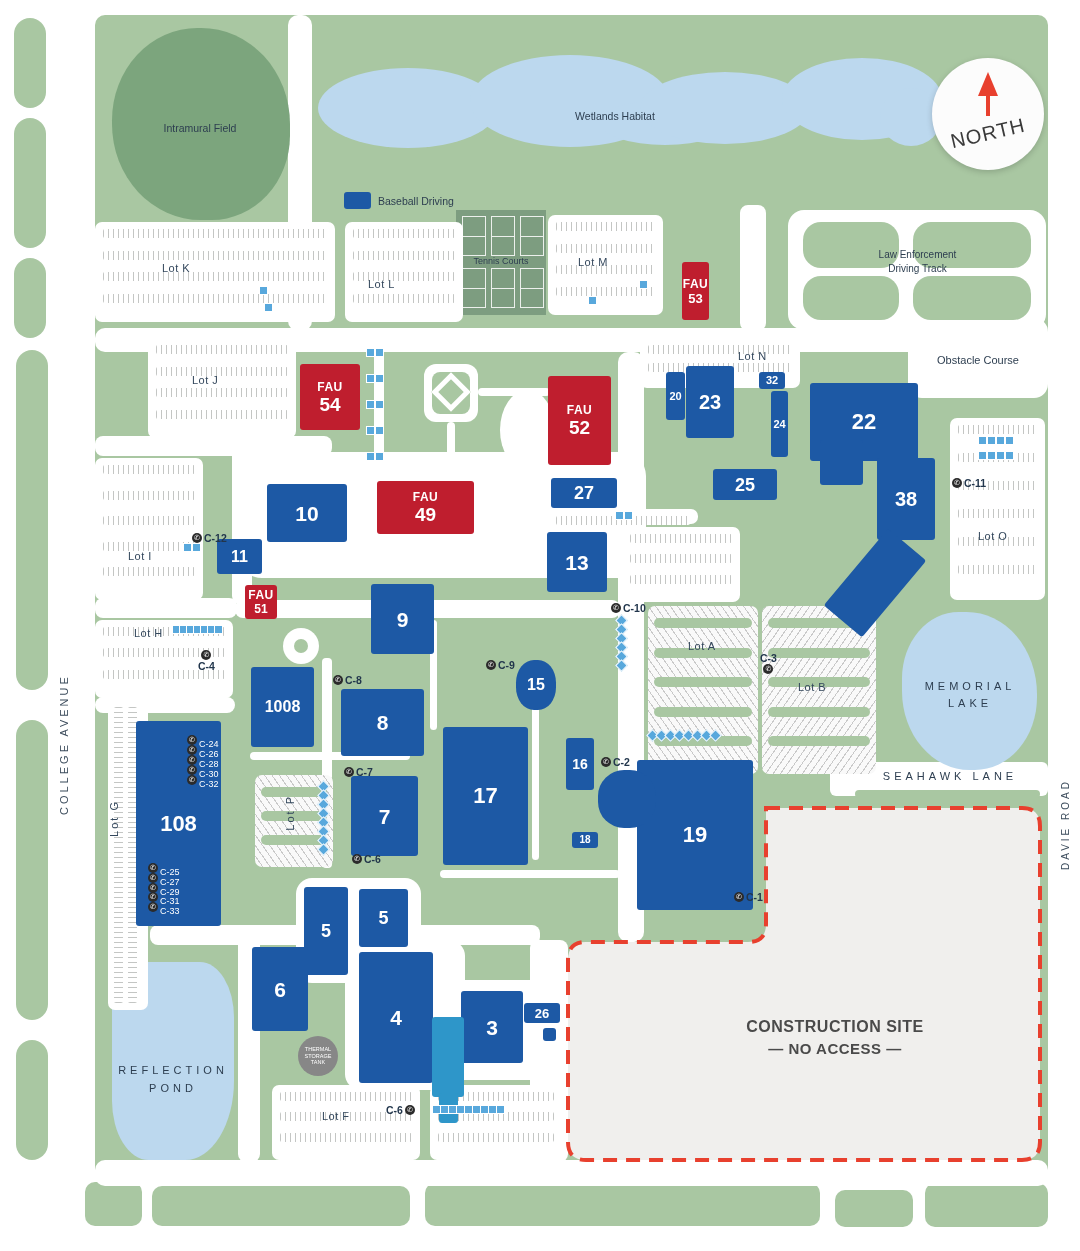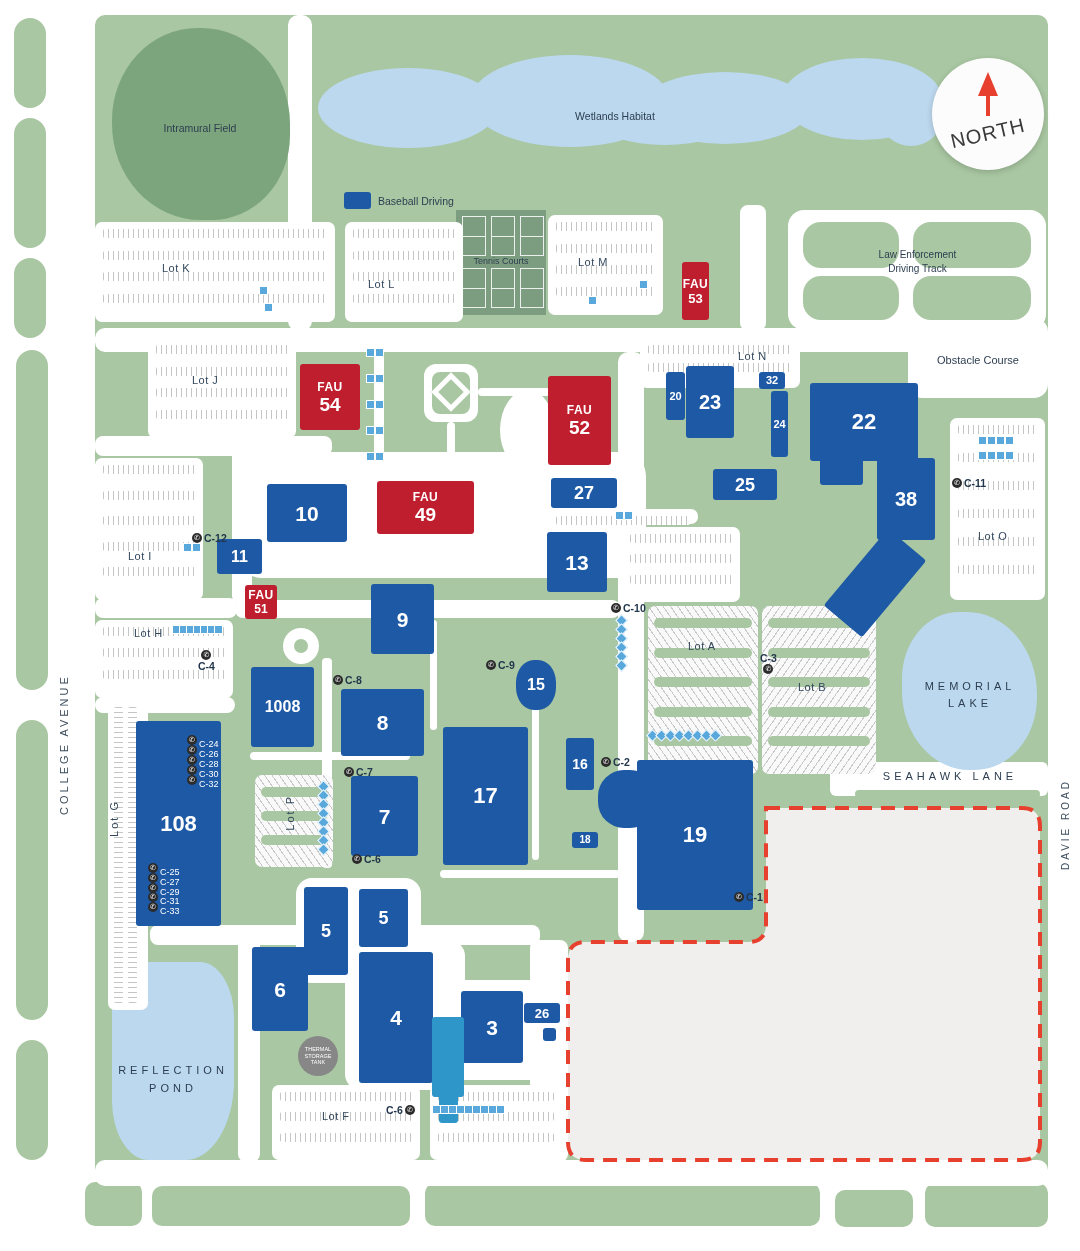--- a/index.html
+++ b/index.html
@@ -183,20 +183,24 @@
     <div>REFLECTION</div>
     <div>POND</div>
   </div>
 
   <div class="abs green" style="left:855px;top:790px;width:185px;height:8px;border-radius:4px;z-index:3;"></div>
   <div class="area-label" style="left:855px;top:770px;width:190px;font-size:11px;letter-spacing:4px;z-index:6;">SEAHAWK LANE</div>
 
   <svg class="abs" style="left:0;top:0;width:1080px;height:1251px;z-index:3;pointer-events:none;" viewBox="0 0 1080 1251">
     <path d="M766 808 H1022 Q1040 808 1040 826 V1142 Q1040 1160 1022 1160 H586 Q568 1160 568 1142 V960 Q568 942 586 942 H748 Q766 942 766 924 Z" fill="#f0efed" stroke="#e8402e" stroke-width="4" stroke-dasharray="14 9"></path>
   </svg>
+  <div class="construction-label" style="left:700px;top:1018px;width:270px;">
+    <div class="l1">CONSTRUCTION SITE</div>
+    <div class="l2">—  NO ACCESS  —</div>
+  </div>
 
   <div class="tank" style="left:298px;top:1036px;">
     <div>THERMAL</div>
     <div>STORAGE</div>
     <div>TANK</div>
   </div>
 
   <div id="lots">
       <div class="lot" style="left: 95px; top: 222px; width: 240px; height: 100px;">
         <div class="pbar" style="left: 8px; right: 8px; width: 224px; top: 7px;"></div>

